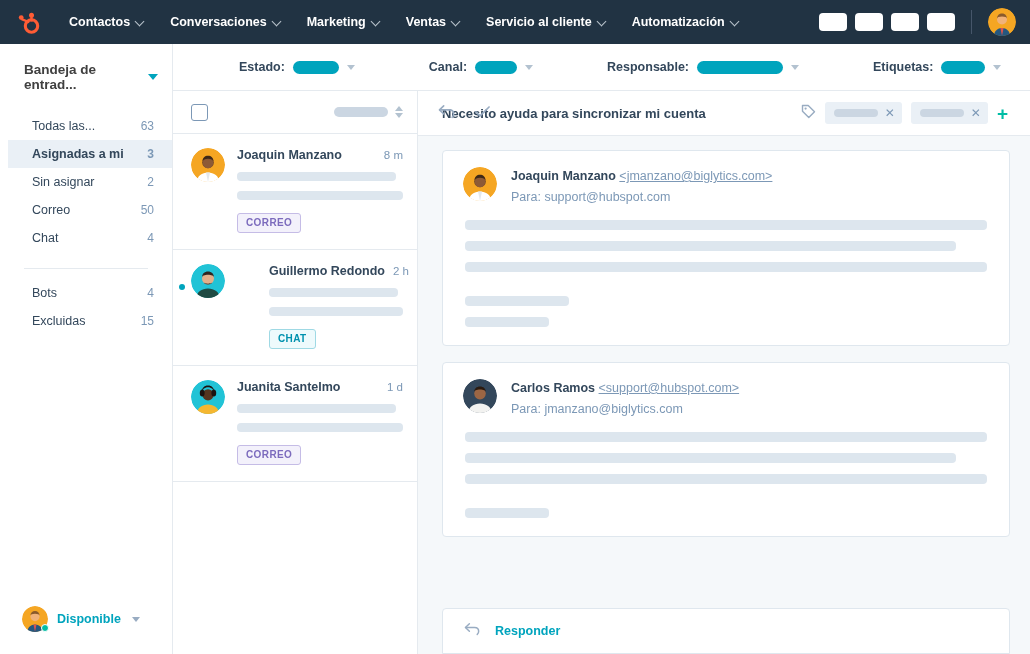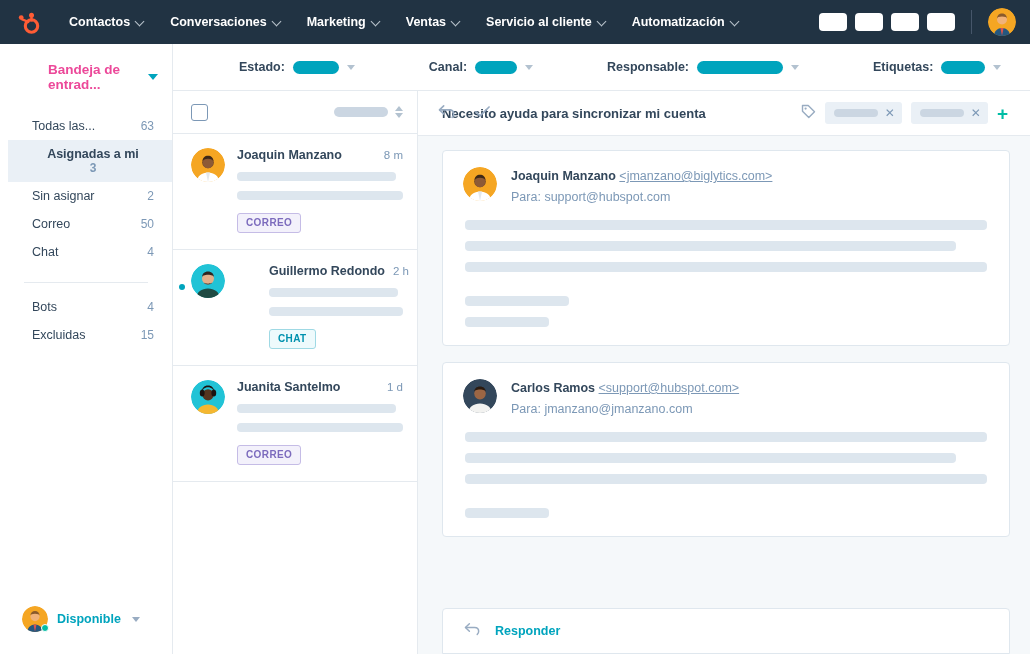--- a/index.html
+++ b/index.html
@@ -51,32 +51,31 @@
   .sidebar {
     width: 173px; flex: 0 0 173px;
     background: #ffffff;
     border-right: 1px solid #e5eaef;
     display: flex; flex-direction: column;
     position: relative;
   }
   .inbox-header {
     display: flex; align-items: center; gap: 7px;
     padding: 18px 14px 16px 24px;
-    font-size: 13.5px; font-weight: 700; color: #ec4899;
+    font-size: 13.5px; font-weight: 700; color: #404040;
     cursor: pointer;
-    margin-left: 24px;
   }
   .teal-caret { width: 0; height: 0; border-left: 5px solid transparent; border-right: 5px solid transparent; border-top: 6px solid #00a4bd; }
   .side-list { padding-top: 4px; }
   .side-item {
     display: flex; align-items: center; justify-content: space-between;
     padding: 7px 18px 7px 24px;
     font-size: 12.5px; color: #33475b; cursor: pointer; margin-left: 8px;
   }
-  .side-item.active { background: #eaf0f6; font-weight: 600; flex-direction: column; }
+  .side-item.active { background: #eaf0f6; font-weight: 600; }
   .side-item .count { color: #7c98b6; font-size: 12px; }
   .side-sep { height: 1px; background: #e5eaef; margin: 16px 24px 10px 24px; }
   .status-bar {
     margin-top: auto;
     display: flex; align-items: center; gap: 9px;
     padding: 14px 14px 22px 22px;
     cursor: pointer;
   }
   .status-avatar { position: relative; }
   .presence-dot {
@@ -509,21 +508,21 @@
                     <path d="M11 13.4c0-3.9 2.7-6 6-6s6 2.1 6 6c0-1.9-2.7-2.8-6-2.8s-6 .9-6 2.8z" fill="#2b1b10"></path>
                   </svg>
                 </div>
                 <div class="msg-meta">
                   <div class="msg-from">
                     <b>Carlos Ramos</b>
                     <span class="msg-email">&lt;support@hubspot.com&gt;</span>
                   </div>
                   <div class="msg-to">
                     <span>Para:</span>
-                    <span>jmanzano@jmanzano.com</span>
+                    <span>jmanzano@biglytics.com</span>
                   </div>
                 </div>
               </div>
               <div class="msg-body">
                 <div class="mline" style="width:100%"></div>
                 <div class="mline" style="width:94%"></div>
                 <div class="mline" style="width:100%"></div>
                 <div style="height:13px"></div>
                 <div class="mline" style="width:16%;margin-bottom:0"></div>
               </div>

